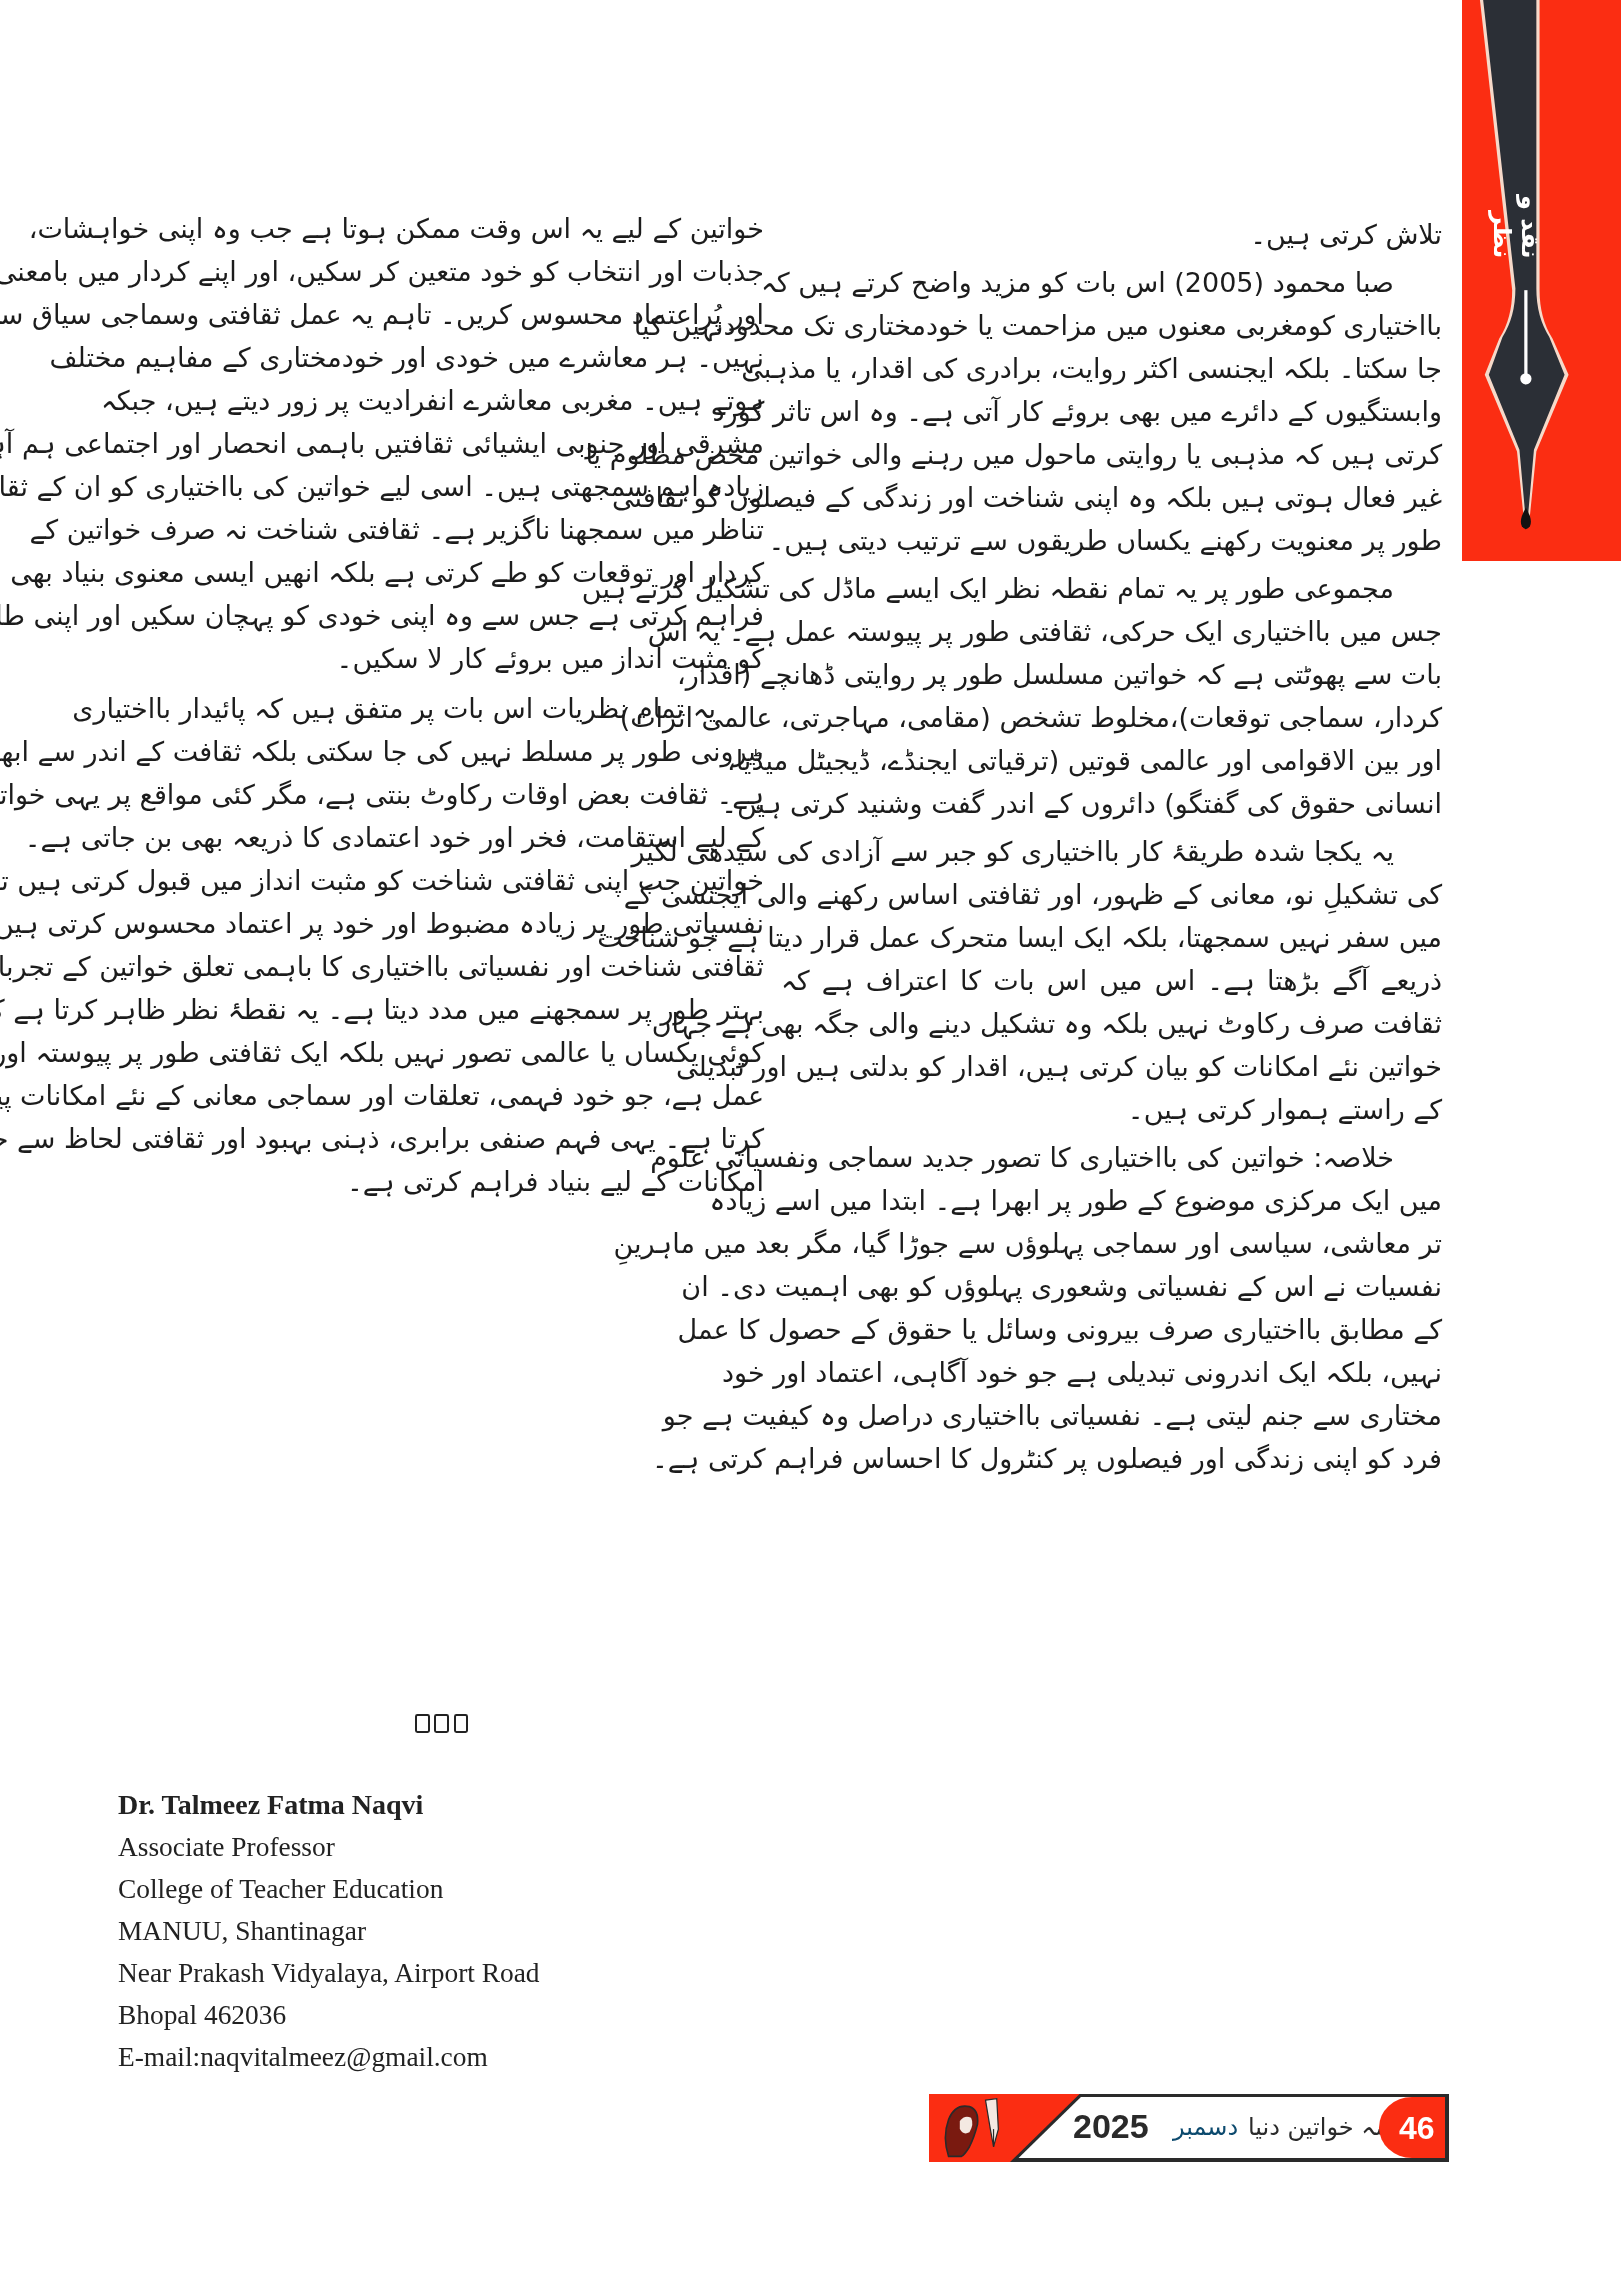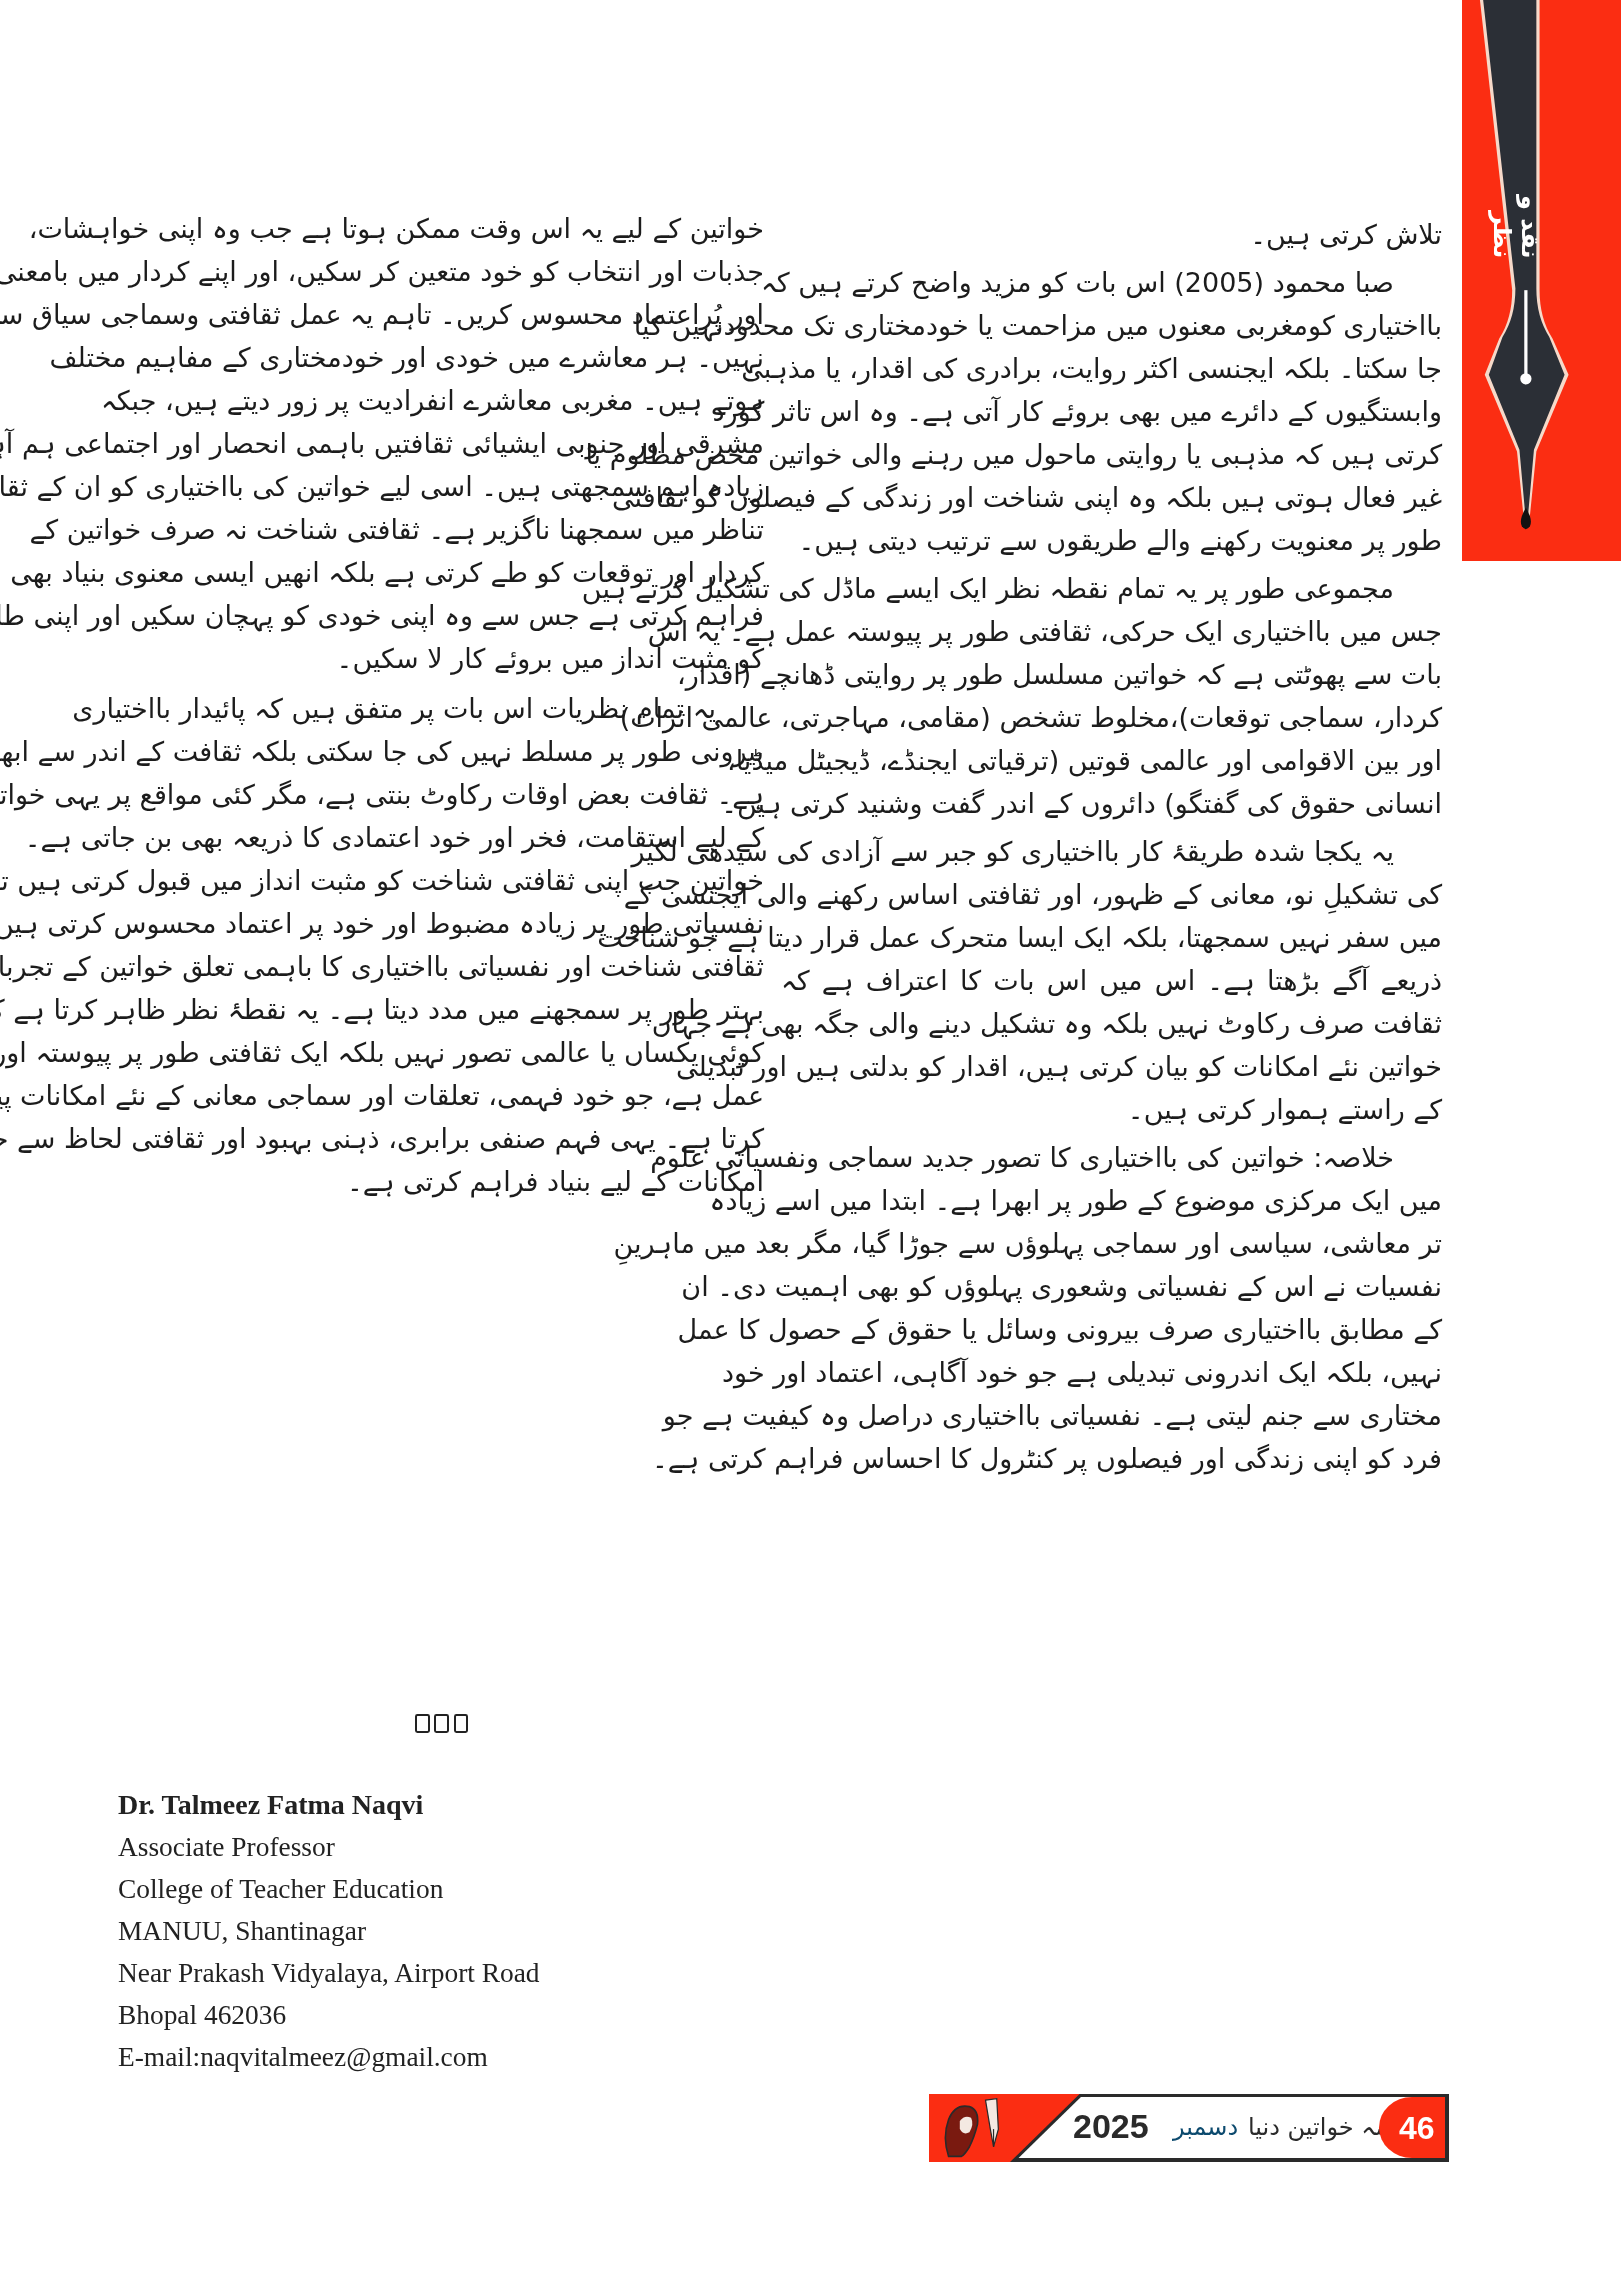--- a/index.html
+++ b/index.html
@@ -56,21 +56,21 @@
   <p>
     <span class="line last">تلاش کرتی ہیں۔</span>
   </p>
   <p>
     <span class="line ind">صبا محمود (2005) اس بات کو مزید واضح کرتے ہیں کہ</span>
     <span class="line">بااختیاری کومغربی معنوں میں مزاحمت یا خودمختاری تک محدودنہیں کیا</span>
     <span class="line">جا سکتا۔ بلکہ ایجنسی  اکثر روایت، برادری کی اقدار، یا مذہبی</span>
     <span class="line">وابستگیوں کے دائرے میں بھی بروئے کار آتی ہے۔ وہ اس تاثر کورد</span>
     <span class="line">کرتی ہیں کہ مذہبی یا روایتی ماحول میں رہنے والی خواتین محض مظلوم یا</span>
     <span class="line">غیر فعال ہوتی ہیں بلکہ وہ اپنی شناخت اور زندگی کے فیصلوں کو ثقافتی</span>
-    <span class="line last">طور پر معنویت رکھنے والے طریقوں سے ترتیب دیتی ہیں۔</span>
+    <span class="line last">طور پر معنویت رکھنے یکساں طریقوں سے ترتیب دیتی ہیں۔</span>
   </p>
   <p>
     <span class="line ind">مجموعی طور پر یہ تمام نقطہ نظر ایک ایسے ماڈل کی تشکیل کرتے ہیں</span>
     <span class="line">جس میں بااختیاری ایک حرکی، ثقافتی طور پر پیوستہ عمل ہے۔ یہ اس</span>
     <span class="line">بات سے پھوٹتی ہے کہ خواتین مسلسل طور پر روایتی ڈھانچے (اقدار،</span>
     <span class="line">کردار، سماجی توقعات)،مخلوط تشخص (مقامی، مہاجرتی، عالمی اثرات)</span>
     <span class="line">اور بین الاقوامی اور عالمی قوتیں (ترقیاتی ایجنڈے، ڈیجیٹل میڈیا،</span>
     <span class="line last">انسانی حقوق کی گفتگو) دائروں کے اندر گفت وشنید کرتی ہیں۔</span>
   </p>
   <p>

